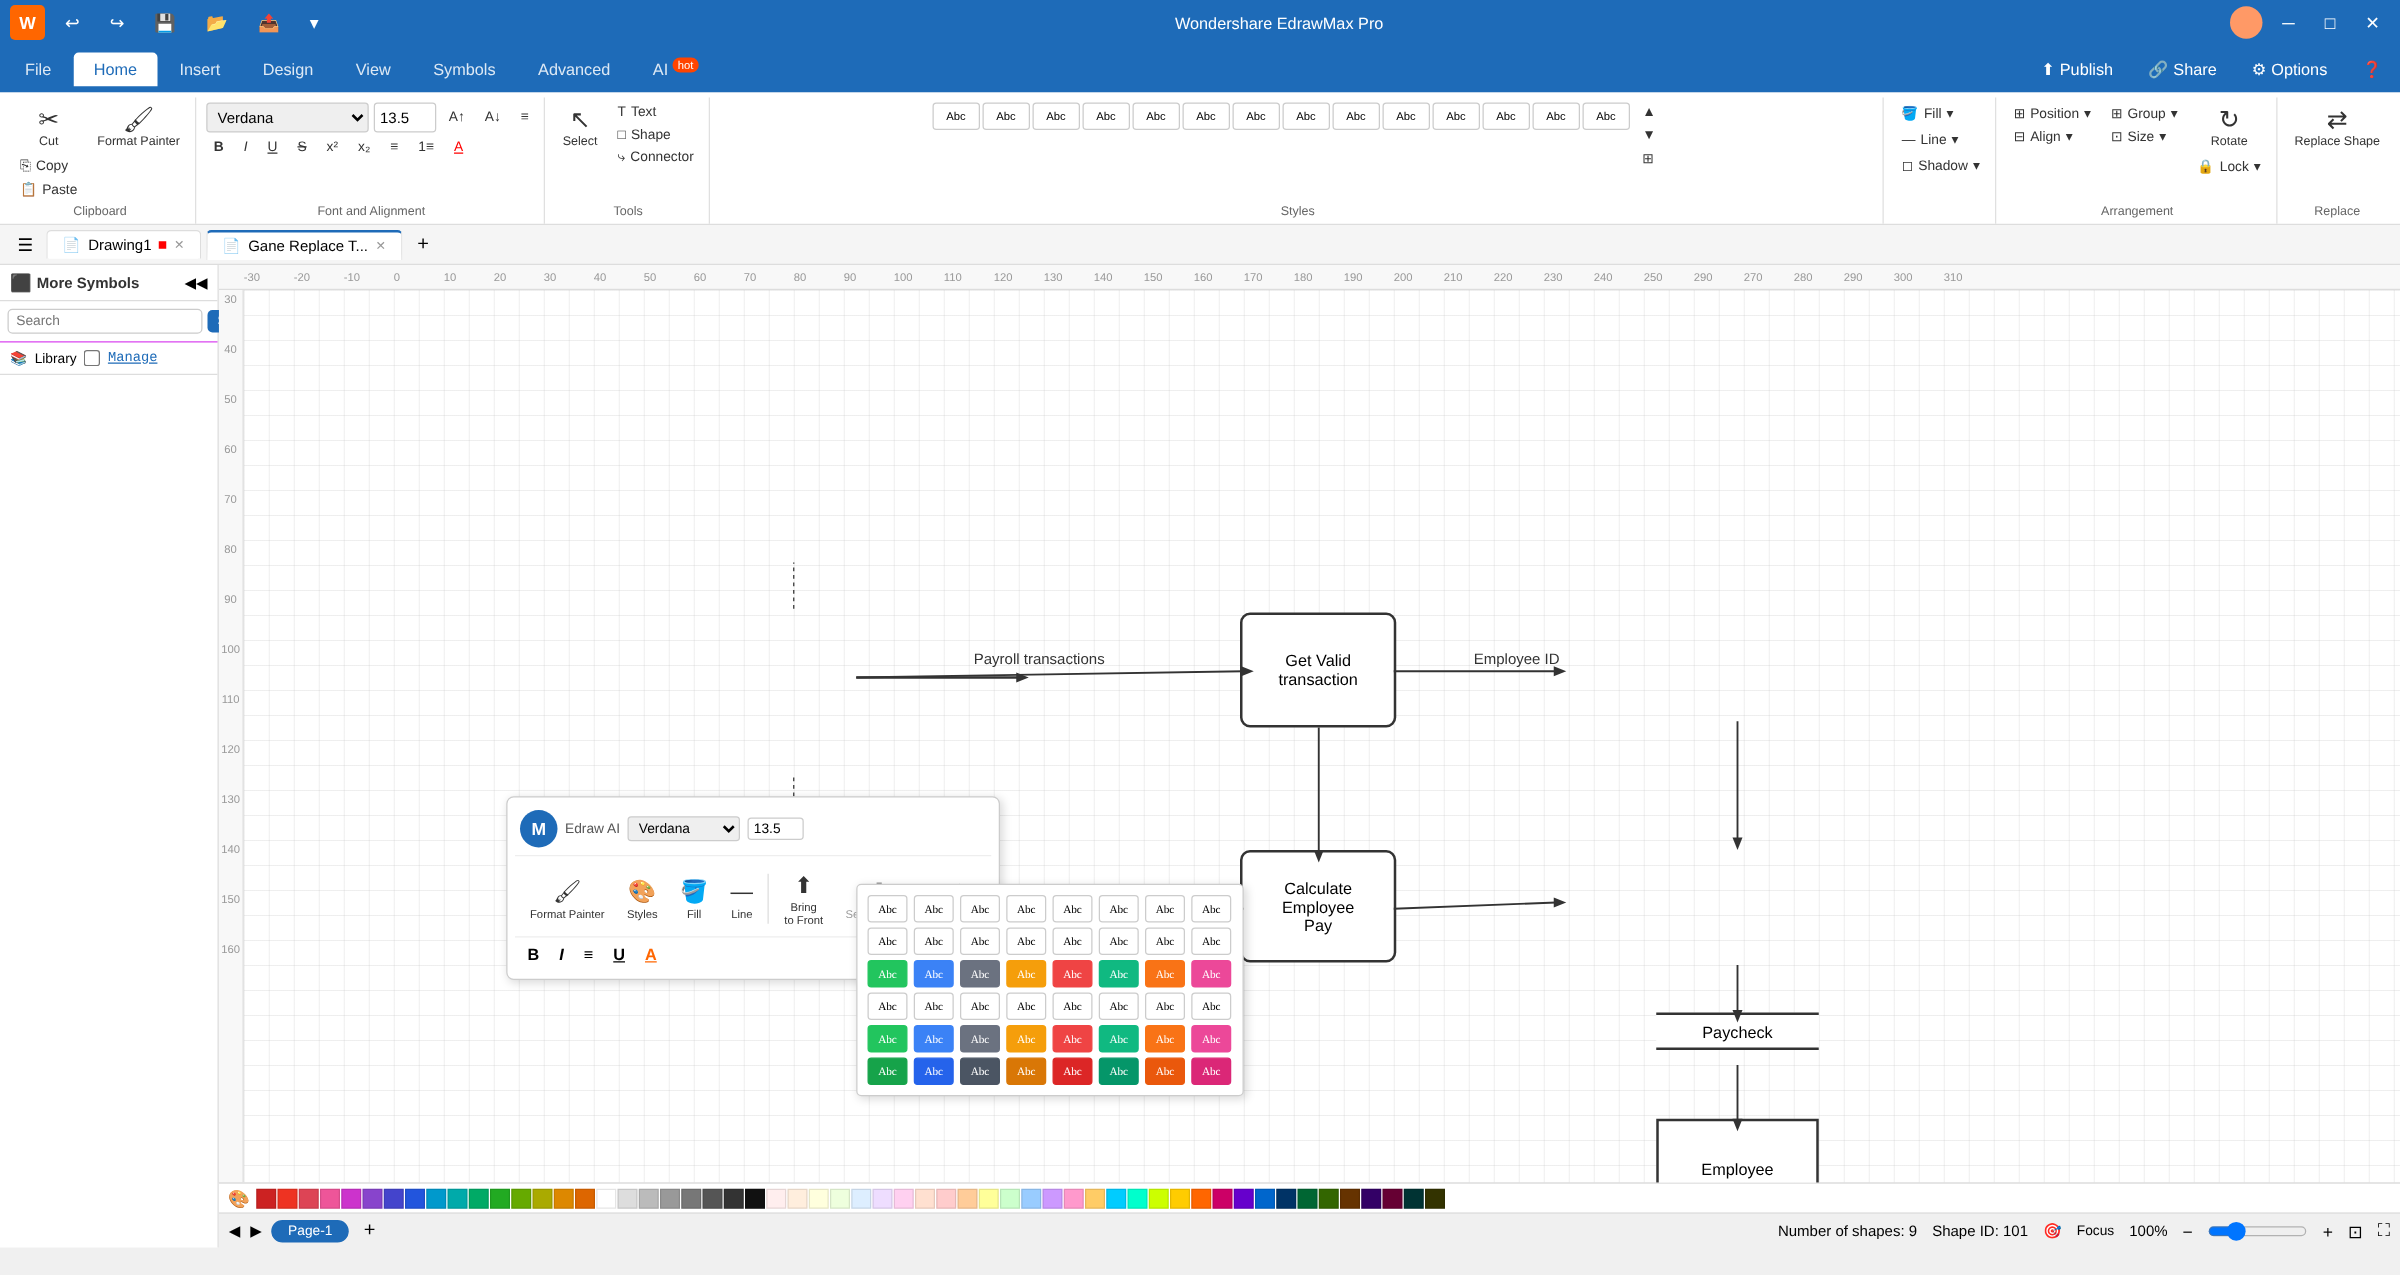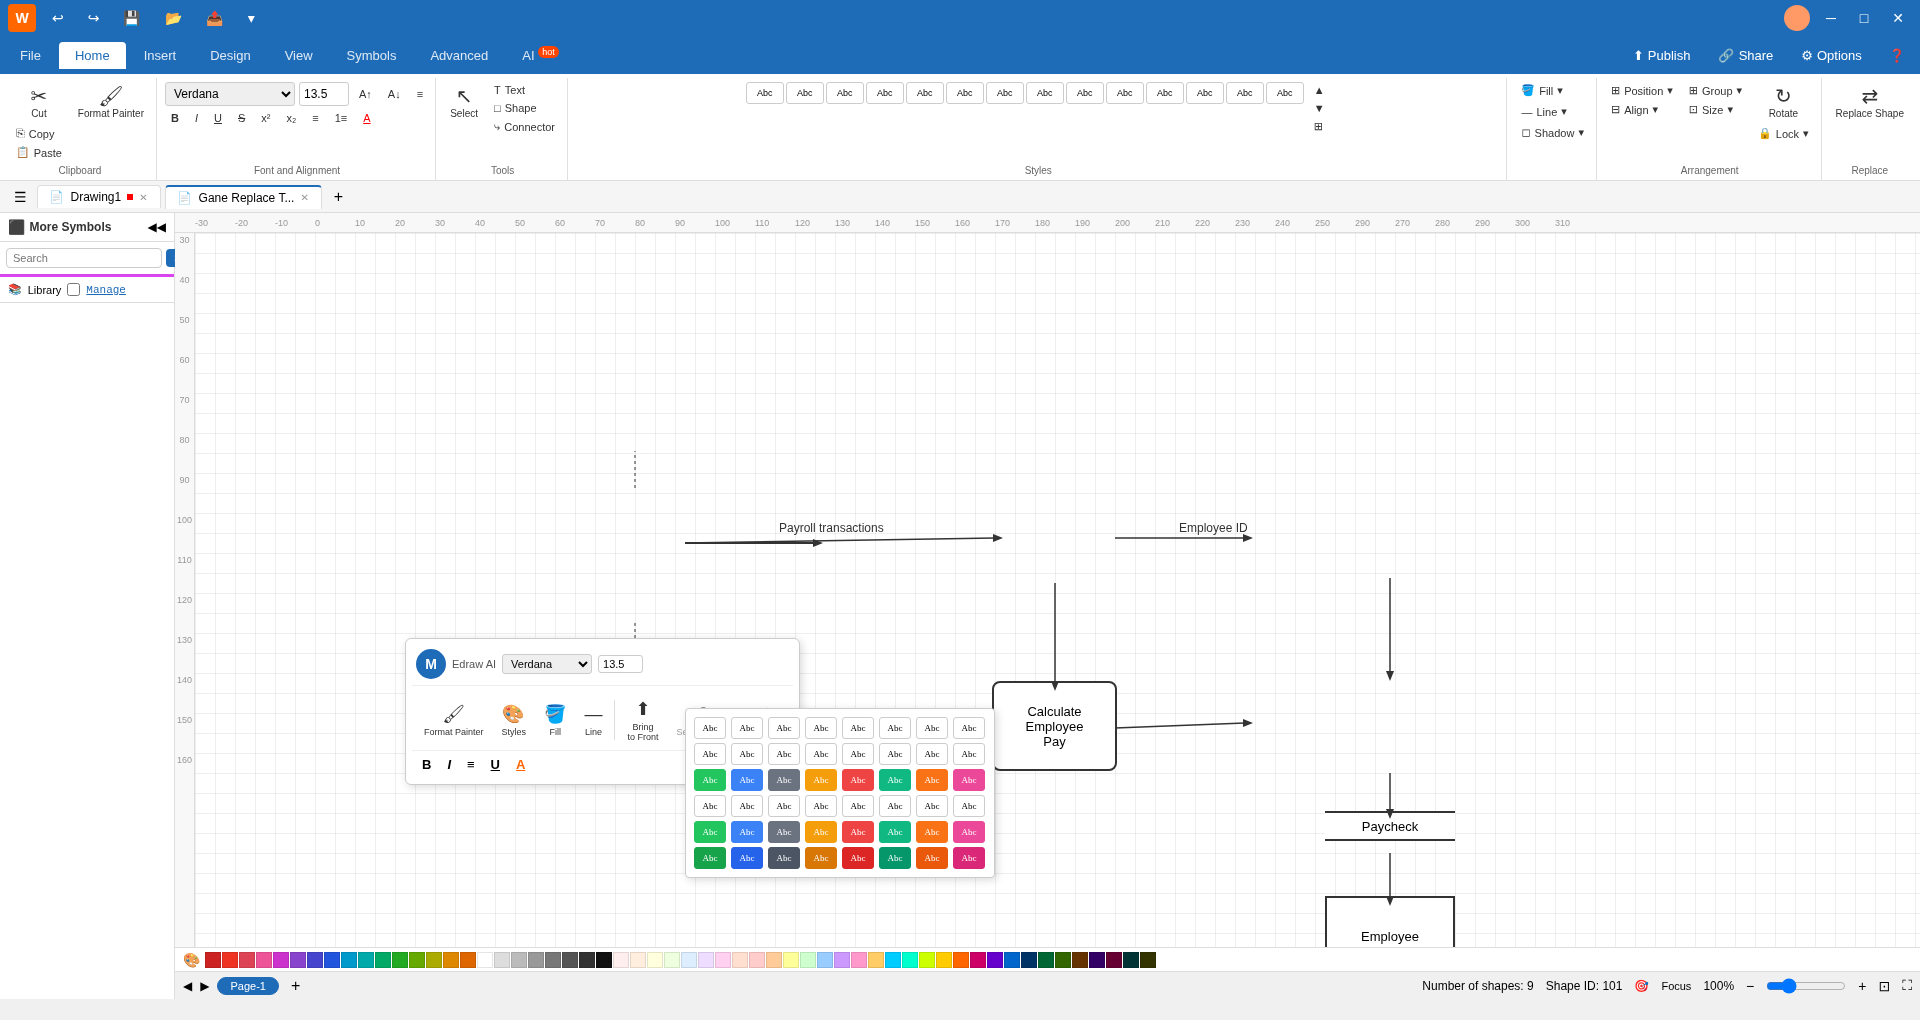--- a/index.html
+++ b/index.html
@@ -90,21 +90,21 @@
     
     #left-panel {
       width: 175px; background: white; border-right: 1px solid #ddd;
       display: flex; flex-direction: column;
     }
     #left-panel-header {
       display: flex; align-items: center; justify-content: space-between;
       padding: 6px 8px; border-bottom: 1px solid #ddd;
       font-size: 12px; font-weight: 600; color: #333;
     }
-    #search-area { display: flex; align-items: center; padding: 6px; gap: 4px; border-bottom: 3px solid #d946ef; }
+    #search-area { display: flex; align-items: center; padding: 6px; gap: 4px; border-bottom: 1px solid #d946ef; }
     #search-input {
       flex: 1; border: 1px solid #ccc; border-radius: 4px;
       padding: 3px 6px; font-size: 11px;
     }
     .search-btn {
       background: #1e6bb8; color: white; border: none; border-radius: 4px;
       padding: 3px 8px; font-size: 11px; cursor: pointer;
     }
     #library-area { display: flex; align-items: center; padding: 6px 8px; gap: 6px; border-bottom: 1px solid #ddd; font-size: 11px; }
     .manage-link { color: #1e6bb8; cursor: pointer; text-decoration: underline; font-family: Liberation Mono, monospace; }
@@ -243,20 +243,21 @@
 <div id="title-bar">
   <div id="title-bar-left">
     <div style="width:28px;height:28px;background:#ff6600;border-radius:4px;display:flex;align-items:center;justify-content:center;color:white;font-weight:bold;font-size:14px;">W</div>
     <button class="win-btn">↩</button>
     <button class="win-btn">↪</button>
     <button class="win-btn">💾</button>
     <button class="win-btn">📂</button>
     <button class="win-btn">📤</button>
     <button class="win-btn">▾</button>
   </div>
+  <div id="title-bar-center">Wondershare EdrawMax Pro</div>
   <div id="title-bar-right">
     <div style="width:26px;height:26px;border-radius:50%;background:#ff9966;overflow:hidden;"></div>
     <button class="win-btn">─</button>
     <button class="win-btn">□</button>
     <button class="win-btn">✕</button>
   </div>
 </div>
 
 <div id="tab-bar">
   <div class="tab-item">File</div>
@@ -565,20 +566,24 @@
           <polygon points="1191,576 1195,586 1199,576" fill="#333"></polygon>
 
           <line x1="1195" y1="620" x2="1195" y2="665" stroke="#333" stroke-width="1.5"></line>
           <polygon points="1191,663 1195,673 1199,663" fill="#333"></polygon>
         </svg>
 
         <div class="conn-label" style="left:540px;top:288px;">Payroll transactions</div>
         <div class="conn-label" style="left:940px;top:288px;">Employee ID</div>
 
 
+        <div class="diagram-node rounded" style="left:797px;top:258px;width:125px;height:92px;">
+          <span style="white-space:pre-line;">Get Valid
+transaction</span>
+        </div>
 
 
         <div class="diagram-node rounded" style="left:797px;top:448px;width:125px;height:90px;">
           <span style="white-space:pre-line;">Calculate
 Employee
 Pay</span>
         </div>
 
 
         <div class="diagram-node rounded" style="left:333px;top:468px;width:148px;height:80px;">

